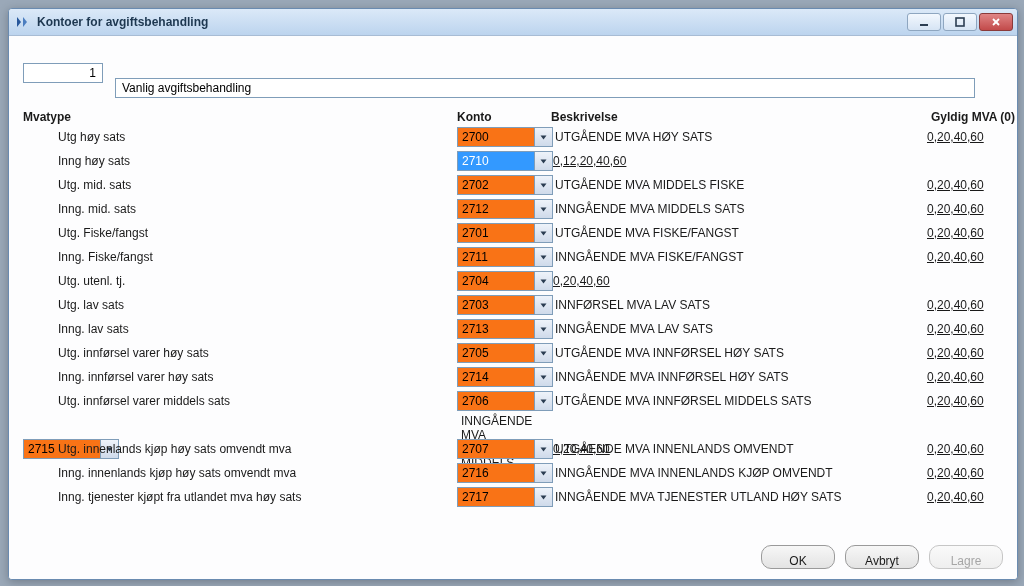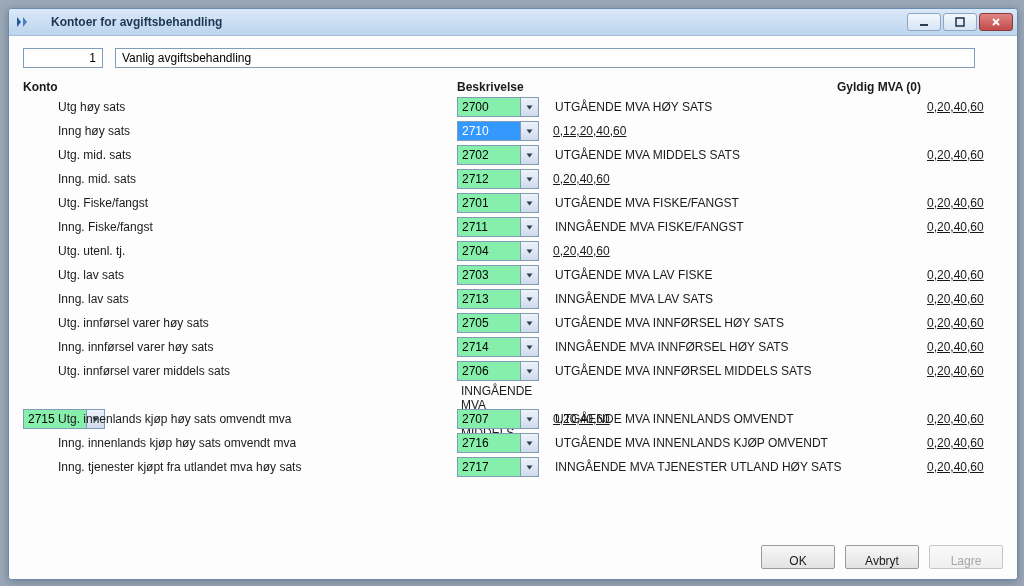--- a/index.html
+++ b/index.html
@@ -41,21 +41,21 @@
     overflow:hidden;
   }
   
   .titlebar {
     height:26px;
     background:linear-gradient(to bottom, var(--titlebar-start), var(--titlebar-end));
     border-bottom:1px solid #a8bcd4;
     display:flex;
     align-items:center;
     padding:0 4px 0 6px;
-    gap:20px;
+    gap:6px;
   }
   .app-icon {
     width:16px; height:16px;
     display:flex; align-items:center; justify-content:center;
   }
   .app-icon svg { display:block; }
   .title-text {
     flex:0 0 auto;
     font-weight:bold;
     color:#1d3750;
@@ -93,21 +93,21 @@
   }
   .field-small, .field-large {
     border:1px solid var(--grid-border);
     background:#ffffff;
     height:20px;
     box-sizing:border-box;
     font:inherit;
     padding:2px 6px;
   }
   .field-small { width:80px; text-align:right; }
-  .field-large { width:860px; text-align:left; }
+  .field-large { width:860px; text-align:left;margin-top:30px; }
   
   .grid-header, .grid-row {
     display:grid;
     grid-template-columns: 430px 90px 370px 90px;
     align-items:center;
     column-gap:4px;
   }
   .grid-header {
     font-weight:bold;
     padding:4px 0 2px 0;
@@ -118,25 +118,25 @@
     flex-direction:column;
     gap:2px;
   }
   .grid-row { height:22px; }
   .cell-type  { padding-left:2px;margin-left:33px; }
   .cell-desc  { padding-left:4px; }
   .cell-valid { padding-left:2px;text-decoration:underline; }
   
   .combo {
     display:flex;
-    width:82px;
+    width:96px;
     height:20px;
     border:1px solid var(--grid-border);
     box-sizing:border-box;
-    background:#86efac;
+    background:#f97316;
   }
   .combo-input {
     flex:1 1 auto;
     border:none;
     outline:none;
     padding:0 4px;
     font:inherit;
     background:transparent;
     min-width:0;
   }
@@ -157,21 +157,21 @@
     margin-top:auto;
     display:flex;
     justify-content:flex-end;
     gap:10px;
     padding-top:10px;
   }
   .btn {
     min-width:74px;
     height:24px;
     border:1px solid var(--btn-border);
-    border-radius:2px;
+    border-radius:10px;
     background:linear-gradient(to bottom, var(--btn-face-start), var(--btn-face-end));
     font:inherit;
     padding:8px 10px;
     box-sizing:border-box;
     color:var(--text);
   }
   .btn.disabled {
     color:var(--disabled-text);
     background:linear-gradient(to bottom,#fafafa,#efefef);
     border-color:#c6c6c6;
@@ -212,20 +212,21 @@
   </div>
 
   <div class="client">
 
     <div class="header-row">
       <input class="field-small" value="1" style="">
       <input class="field-large" value="Vanlig avgiftsbehandling" style="">
     </div>
 
     <div class="grid-header">
+      <div class="col-type">Mvatype</div>
       <div class="col-konto">Konto</div>
       <div class="col-desc">Beskrivelse</div>
       <div class="col-valid">Gyldig MVA (0)</div>
     </div>
 
     <div class="rows" id="rows-container">
 
     <div class="grid-row">
           <div class="cell-type">Utg høy sats</div>
           <div class="combo">
@@ -254,33 +255,34 @@
         <div class="grid-row">
           <div class="cell-type">Utg. mid. sats</div>
           <div class="combo">
             <input class="combo-input" value="2702" style="">
             <div class="combo-btn">
               <svg width="9" height="9" viewBox="0 0 9 9">
                 <polygon points="1.5,2.5 7.5,2.5 4.5,6.5" fill="#2b3d52"></polygon>
               </svg>
             </div>
           </div>
-          <div class="cell-desc">UTGÅENDE MVA MIDDELS SATS</div>
+          <div class="cell-desc">UTGÅENDE MVA MIDDELS FISKE</div>
           <div class="cell-valid">0,20,40,60</div>
         </div>
         <div class="grid-row">
           <div class="cell-type">Inng. mid. sats</div>
           <div class="combo">
             <input class="combo-input" value="2712" style="">
             <div class="combo-btn">
               <svg width="9" height="9" viewBox="0 0 9 9">
                 <polygon points="1.5,2.5 7.5,2.5 4.5,6.5" fill="#2b3d52"></polygon>
               </svg>
             </div>
           </div>
+          <div class="cell-desc">INNGÅENDE MVA MIDDELS SATS</div>
           <div class="cell-valid">0,20,40,60</div>
         </div>
         <div class="grid-row">
           <div class="cell-type">Utg. Fiske/fangst</div>
           <div class="combo">
             <input class="combo-input" value="2701" style="">
             <div class="combo-btn">
               <svg width="9" height="9" viewBox="0 0 9 9">
                 <polygon points="1.5,2.5 7.5,2.5 4.5,6.5" fill="#2b3d52"></polygon>
               </svg>
@@ -317,21 +319,21 @@
         <div class="grid-row">
           <div class="cell-type">Utg. lav sats</div>
           <div class="combo">
             <input class="combo-input" value="2703" style="">
             <div class="combo-btn">
               <svg width="9" height="9" viewBox="0 0 9 9">
                 <polygon points="1.5,2.5 7.5,2.5 4.5,6.5" fill="#2b3d52"></polygon>
               </svg>
             </div>
           </div>
-          <div class="cell-desc">UTGÅENDE MVA LAV FISKE</div>
+          <div class="cell-desc">INNFØRSEL MVA LAV SATS</div>
           <div class="cell-valid">0,20,40,60</div>
         </div>
         <div class="grid-row">
           <div class="cell-type">Inng. lav sats</div>
           <div class="combo">
             <input class="combo-input" value="2713" style="">
             <div class="combo-btn">
               <svg width="9" height="9" viewBox="0 0 9 9">
                 <polygon points="1.5,2.5 7.5,2.5 4.5,6.5" fill="#2b3d52"></polygon>
               </svg>
@@ -407,21 +409,21 @@
         <div class="grid-row">
           <div class="cell-type">Inng. innenlands kjøp høy sats omvendt mva</div>
           <div class="combo">
             <input class="combo-input" value="2716" style="">
             <div class="combo-btn">
               <svg width="9" height="9" viewBox="0 0 9 9">
                 <polygon points="1.5,2.5 7.5,2.5 4.5,6.5" fill="#2b3d52"></polygon>
               </svg>
             </div>
           </div>
-          <div class="cell-desc">UTGÅENDE MVA INNENLANDS KJØP OMVENDT</div>
+          <div class="cell-desc">INNGÅENDE MVA INNENLANDS KJØP OMVENDT</div>
           <div class="cell-valid">0,20,40,60</div>
         </div>
         <div class="grid-row">
           <div class="cell-type">Inng. tjenester kjøpt fra utlandet mva høy sats</div>
           <div class="combo">
             <input class="combo-input" value="2717" style="">
             <div class="combo-btn">
               <svg width="9" height="9" viewBox="0 0 9 9">
                 <polygon points="1.5,2.5 7.5,2.5 4.5,6.5" fill="#2b3d52"></polygon>
               </svg>

